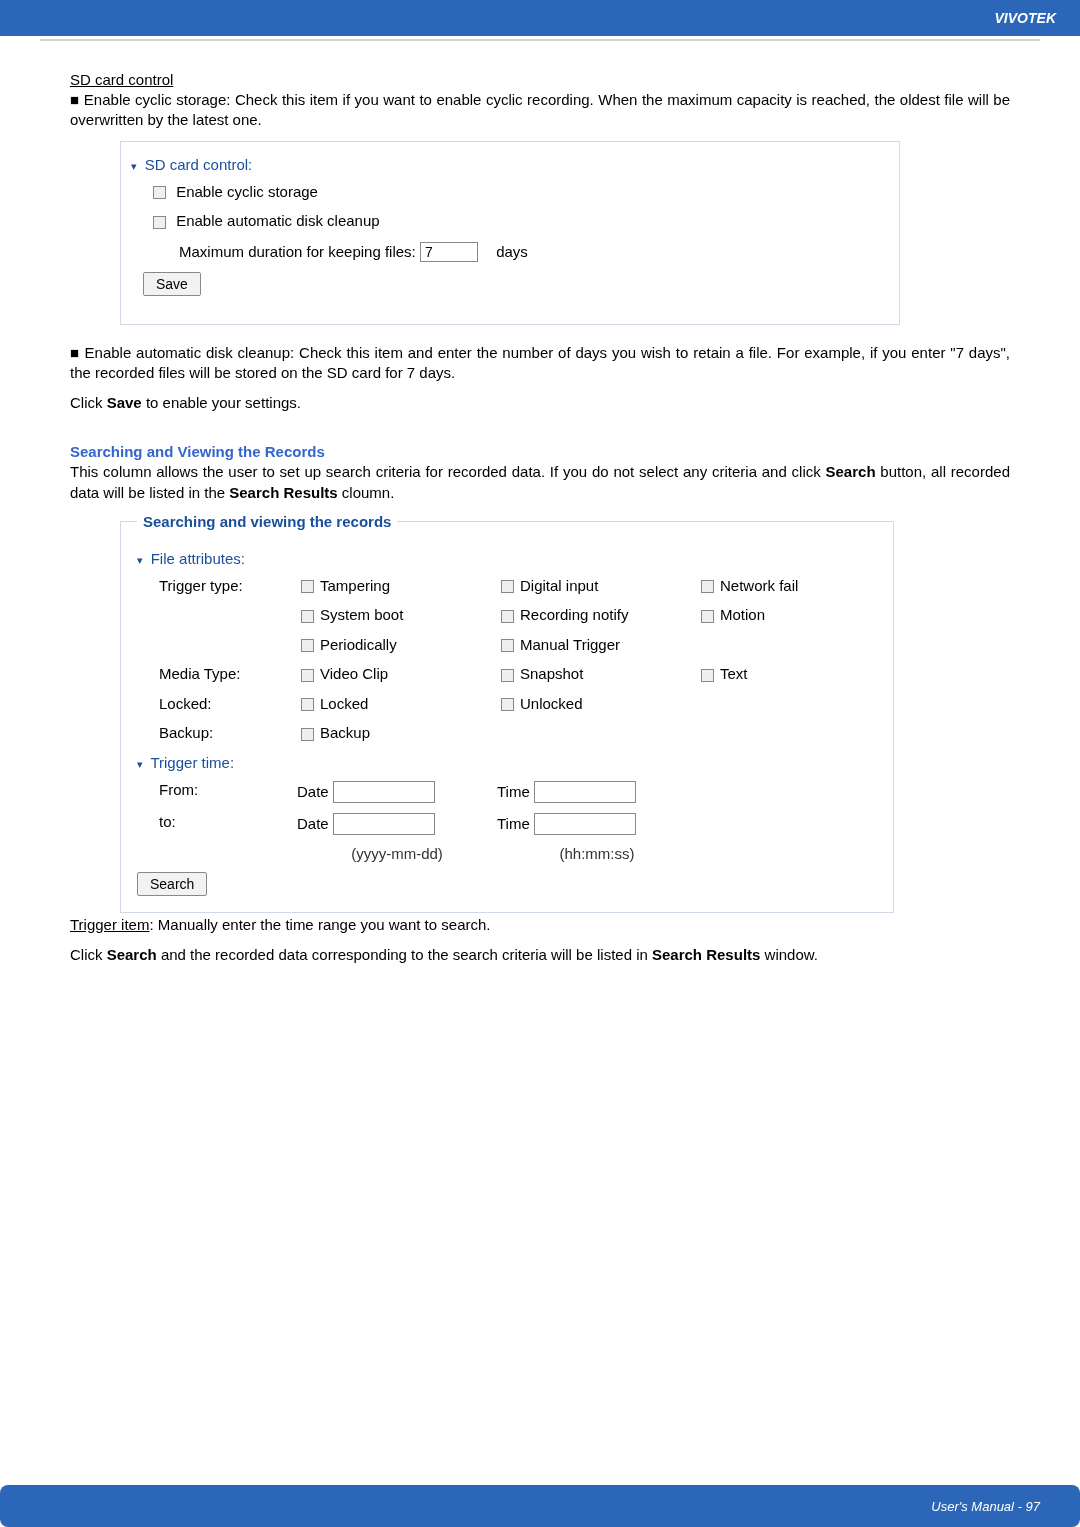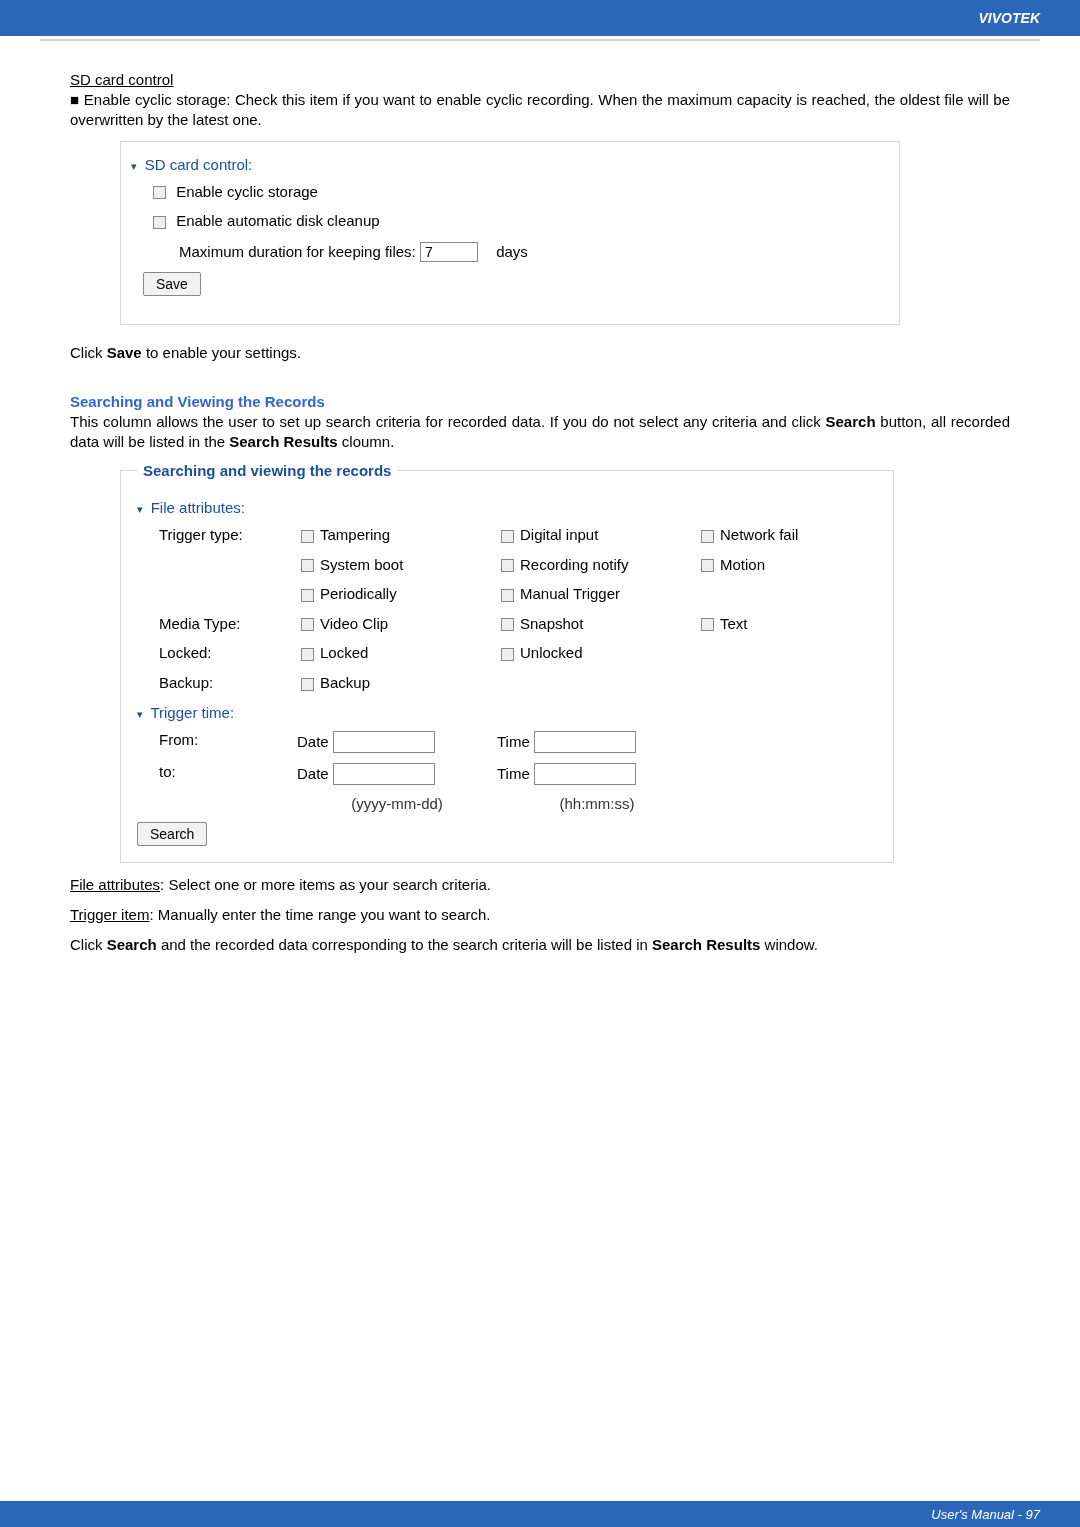--- a/index.html
+++ b/index.html
@@ -15,21 +15,21 @@
     position: relative;
     box-sizing: border-box;
   }
   .header-bar {
     width: 100%;
     height: 36px;
     background: #2b66b8;
     display: flex;
     justify-content: flex-end;
     align-items: center;
-    padding-right: 40px;
+    padding-right: 24px;
     box-sizing: border-box;
   }
   .header-brand {
     color: #fff;
     font-style: italic;
     font-weight: bold;
     font-size: 14px;
   }
   .header-rule {
     height: 2px;
@@ -144,27 +144,28 @@
   .hint {
     text-align: center;
     font-size: 15px;
     color: #333;
   }
   .footer {
     position: absolute;
     bottom: 0;
     left: 0;
     right: 0;
-    height: 26px;
+    height: 42px;
     background: #2b66b8;
     display: flex;
     justify-content: flex-end;
     align-items: center;
     padding-right: 40px;
     box-sizing: border-box;
+    border-radius: 8px;
   }
   .footer-text {
     color: #fff;
     font-style: italic;
     font-size: 13px;
   }
 </style>
 </head>
 <body>
 
@@ -195,20 +196,21 @@
       <div class="row" style="margin-left:48px;">
         <span>Maximum duration for keeping files:</span>
         <input type="text" class="input-small" value="7" style="">
         <span style="margin-left:14px;">days</span>
       </div>
       <div class="row" style="margin-left:12px;">
         <button class="btn">Save</button>
       </div>
     </div>
 
+    <p class="body-text">■ Enable automatic disk cleanup: Check this item and enter the number of days you wish to retain a file. For example, if you enter "7 days", the recorded files will be stored on the SD card for 7 days.</p>
 
     <p class="body-text">
       <span>Click </span><b>Save</b><span> to enable your settings.</span>
     </p>
 
     <div class="blue-heading">Searching and Viewing the Records</div>
     <p class="body-text">
       <span>This column allows the user to set up search criteria for recorded data. If you do not select any criteria and click </span><b>Search</b><span> button, all recorded data will be listed in the </span><b>Search Results</b><span> cloumn.</span>
     </p>
 
@@ -284,23 +286,20 @@
         <div class="col-a hint">(yyyy-mm-dd)</div>
         <div class="col-b hint">(hh:mm:ss)</div>
         <div class="col-c"></div>
       </div>
 
       <div style="margin-top:6px;">
         <button class="btn">Search</button>
       </div>
     </fieldset>
 
-    <p class="body-text" style="margin-top:12px;">
-      <span style="text-decoration:underline;">File attributes</span><span>: Select one or more items as your search criteria.</span>
-    </p>
 
     <p class="body-text">
       <span style="text-decoration:underline;">Trigger item</span><span>: Manually enter the time range you want to search.</span>
     </p>
 
     <p class="body-text">
       <span>Click </span><b>Search</b><span> and the recorded data corresponding to the search criteria will be listed in </span><b>Search Results</b><span> window.</span>
     </p>
 
   </div>

